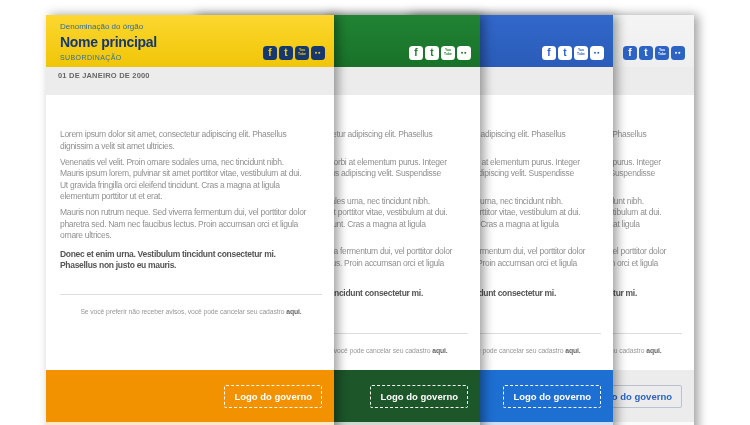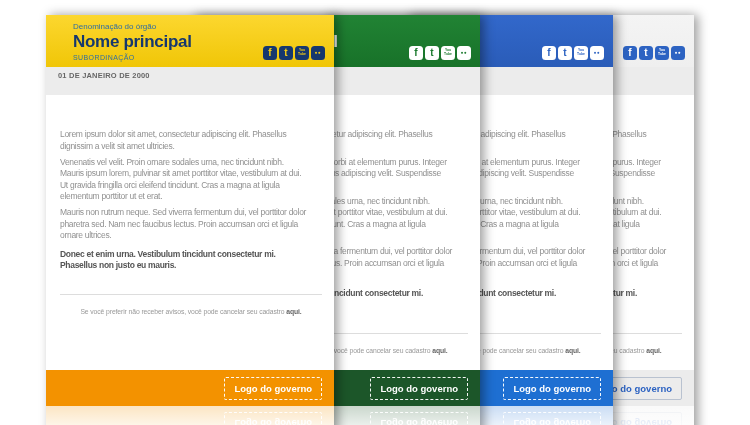--- a/index.html
+++ b/index.html
@@ -10,25 +10,25 @@
   .card{
     position:absolute;top:15px;width:288px;background:#fff;
     box-shadow:4px 0 10px rgba(0,0,0,0.38);
   }
   .card:nth-of-type(1){left:46px;z-index:4;}
   .card:nth-of-type(2){left:192px;z-index:3;}
   .card:nth-of-type(3){left:325px;z-index:2;}
   .card:nth-of-type(4){left:406px;z-index:1;}
 
   .hd{
-    position:relative;height:52px;box-sizing:border-box;padding:5px 0 0 27px;
+    position:relative;height:52px;box-sizing:border-box;padding:5px 0 0 14px;
     background:linear-gradient(180deg,var(--header-top),var(--header-bg));
   }
   .org{font-size:8px;color:var(--label-color);margin-top:2px;}
-  .title{margin:0;font-size:17px;line-height:22px;font-weight:bold;color:var(--title-color);letter-spacing:-0.3px;}
+  .title{margin:0;font-size:14px;line-height:22px;font-weight:bold;color:var(--title-color);letter-spacing:-0.3px;}
   .sub{font-size:7px;letter-spacing:0.4px;color:var(--label-color);margin-top:1px;}
   .social{position:absolute;top:31px;right:9px;display:flex;gap:2px;}
   .icon{
     width:14px;height:14px;border-radius:3.5px;background:var(--icon-tile);
     color:var(--icon-glyph);display:flex;align-items:center;justify-content:center;
     font-weight:bold;font-size:10px;line-height:14px;overflow:hidden;
   }
   .icon .yt{font-size:3.4px;line-height:3.6px;white-space:pre-line;text-align:center;font-weight:bold;}
   .icon .dots{font-size:4.5px;letter-spacing:0.5px;}
 
@@ -42,21 +42,21 @@
   .bodytext p{
     margin:0 0 4.5px 0;font-size:8.5px;line-height:11.5px;letter-spacing:-0.3px;
     color:#909090;white-space:pre;
   }
   .bodytext p.closing{margin-top:7px;font-weight:bold;color:#555;}
   .divider{border:0;border-top:1px solid #ddd;margin:22px 0 0 0;}
   .unsub{margin-top:13px;text-align:center;font-size:6.8px;letter-spacing:-0.1px;color:#999;white-space:nowrap;}
   .unsub a{color:#666;font-weight:bold;text-decoration:none;}
 
   .ft{
-    height:36px;display:flex;align-items:center;justify-content:flex-end;
+    height:52px;display:flex;align-items:center;justify-content:flex-end;
     padding-right:12px;box-sizing:border-box;background:var(--footer-bg);
   }
   .logo-box{
     font-size:9.5px;font-weight:bold;color:var(--logo-text);
     border:1px var(--logo-border-style) var(--logo-border-color);
     padding:5px 9px;border-radius:2px;white-space:nowrap;background:transparent;cursor:pointer;
   }
   .reflection{position:relative;height:33px;overflow:hidden;background:#fff;}
   .reflection .mirror{transform:scaleY(-1);opacity:0.42;}
   .reflection::after{

